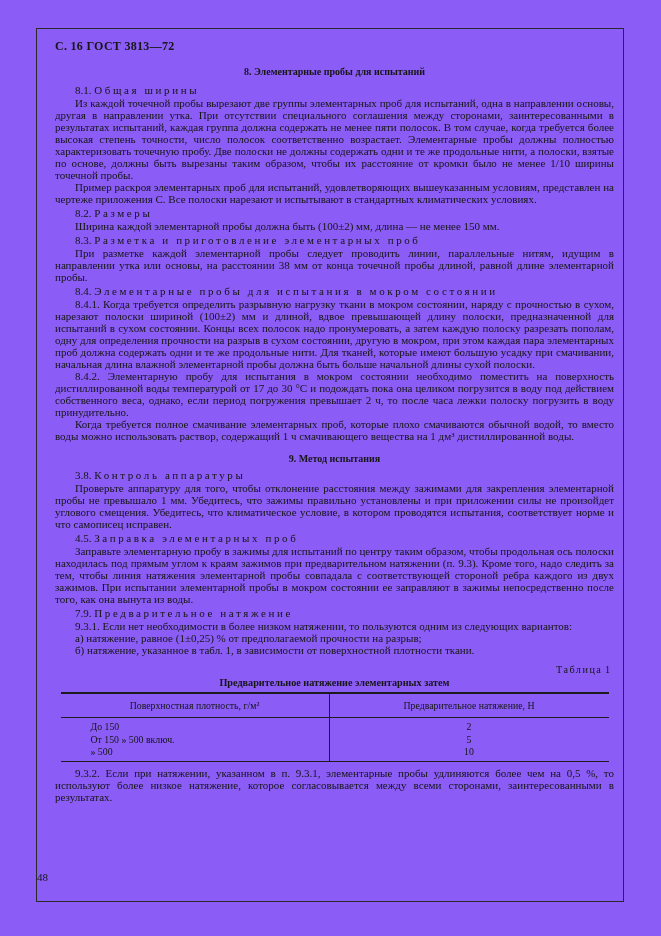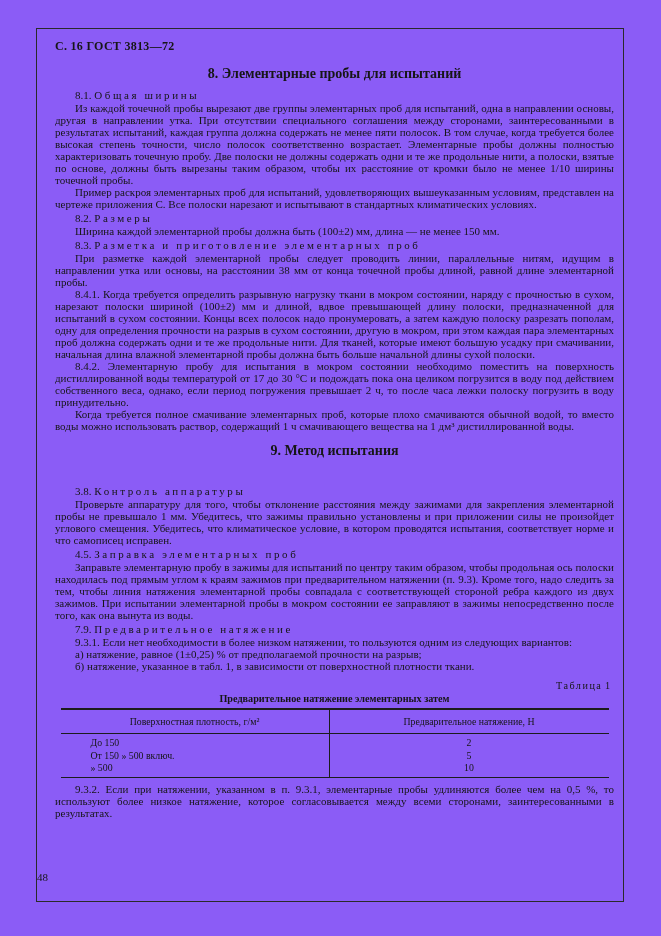--- a/index.html
+++ b/index.html
@@ -31,25 +31,25 @@
   }
   .running-header {
     font-weight: bold;
     font-size: 12px;
     letter-spacing: 0.3px;
     margin: 0 0 10px 0;
   }
   .center-title {
     text-align: center;
     font-weight: bold;
-    font-size: 14px;
+    font-size: 10px;
     margin: 12px 0 7px 0;
   }
   .center-title.second {
-    margin: 11px 0 26px 0;
+    margin: 11px 0 5px 0;
   }
   .sub {
     font-size: 11px;
     padding-left: 20px;
     margin: 2px 0 1px 0;
     white-space: nowrap;
   }
   .sub .num { letter-spacing: 0; }
   .sub .sp  { letter-spacing: 2.6px; }
   .para {
@@ -137,20 +137,24 @@
       <span class="sp">Размеры</span>
     </div>
     <p class="para">Ширина каждой элементарной пробы должна быть (100±2) мм, длина — не менее 150 мм.</p>
 
     <div class="sub">
       <span class="num">8.3.</span>
       <span class="sp">Разметка и приготовление элементарных проб</span>
     </div>
     <p class="para">При разметке каждой элементарной пробы следует проводить линии, параллельные нитям, идущим в направлении утка или основы, на расстоянии 38 мм от конца точечной пробы длиной, равной длине элементарной пробы.</p>
 
+    <div class="sub">
+      <span class="num">8.4.</span>
+      <span class="sp">Элементарные пробы для испытания в мокром состоянии</span>
+    </div>
     <p class="para">8.4.1. Когда требуется определить разрывную нагрузку ткани в мокром состоянии, наряду с прочностью в сухом, нарезают полоски шириной (100±2) мм и длиной, вдвое превышающей длину полоски, предназначенной для испытаний в сухом состоянии. Концы всех полосок надо пронумеровать, а затем каждую полоску разрезать пополам, одну для определения прочности на разрыв в сухом состоянии, другую в мокром, при этом каждая пара элементарных проб должна содержать одни и те же продольные нити. Для тканей, которые имеют большую усадку при смачивании, начальная длина влажной элементарной пробы должна быть больше начальной длины сухой полоски.</p>
     <p class="para">8.4.2. Элементарную пробу для испытания в мокром состоянии необходимо поместить на поверхность дистиллированной воды температурой от 17 до 30 °С и подождать пока она целиком погрузится в воду под действием собственного веса, однако, если период погружения превышает 2 ч, то после часа лежки полоску погрузить в воду принудительно.</p>
     <p class="para">Когда требуется полное смачивание элементарных проб, которые плохо смачиваются обычной водой, то вместо воды можно использовать раствор, содержащий 1 ч смачивающего вещества на 1 дм³ дистиллированной воды.</p>
 
     <div class="center-title second">9. Метод испытания</div>
 
     <div class="sub">
       <span class="num">3.8.</span>
       <span class="sp">Контроль аппаратуры</span>
     </div>

